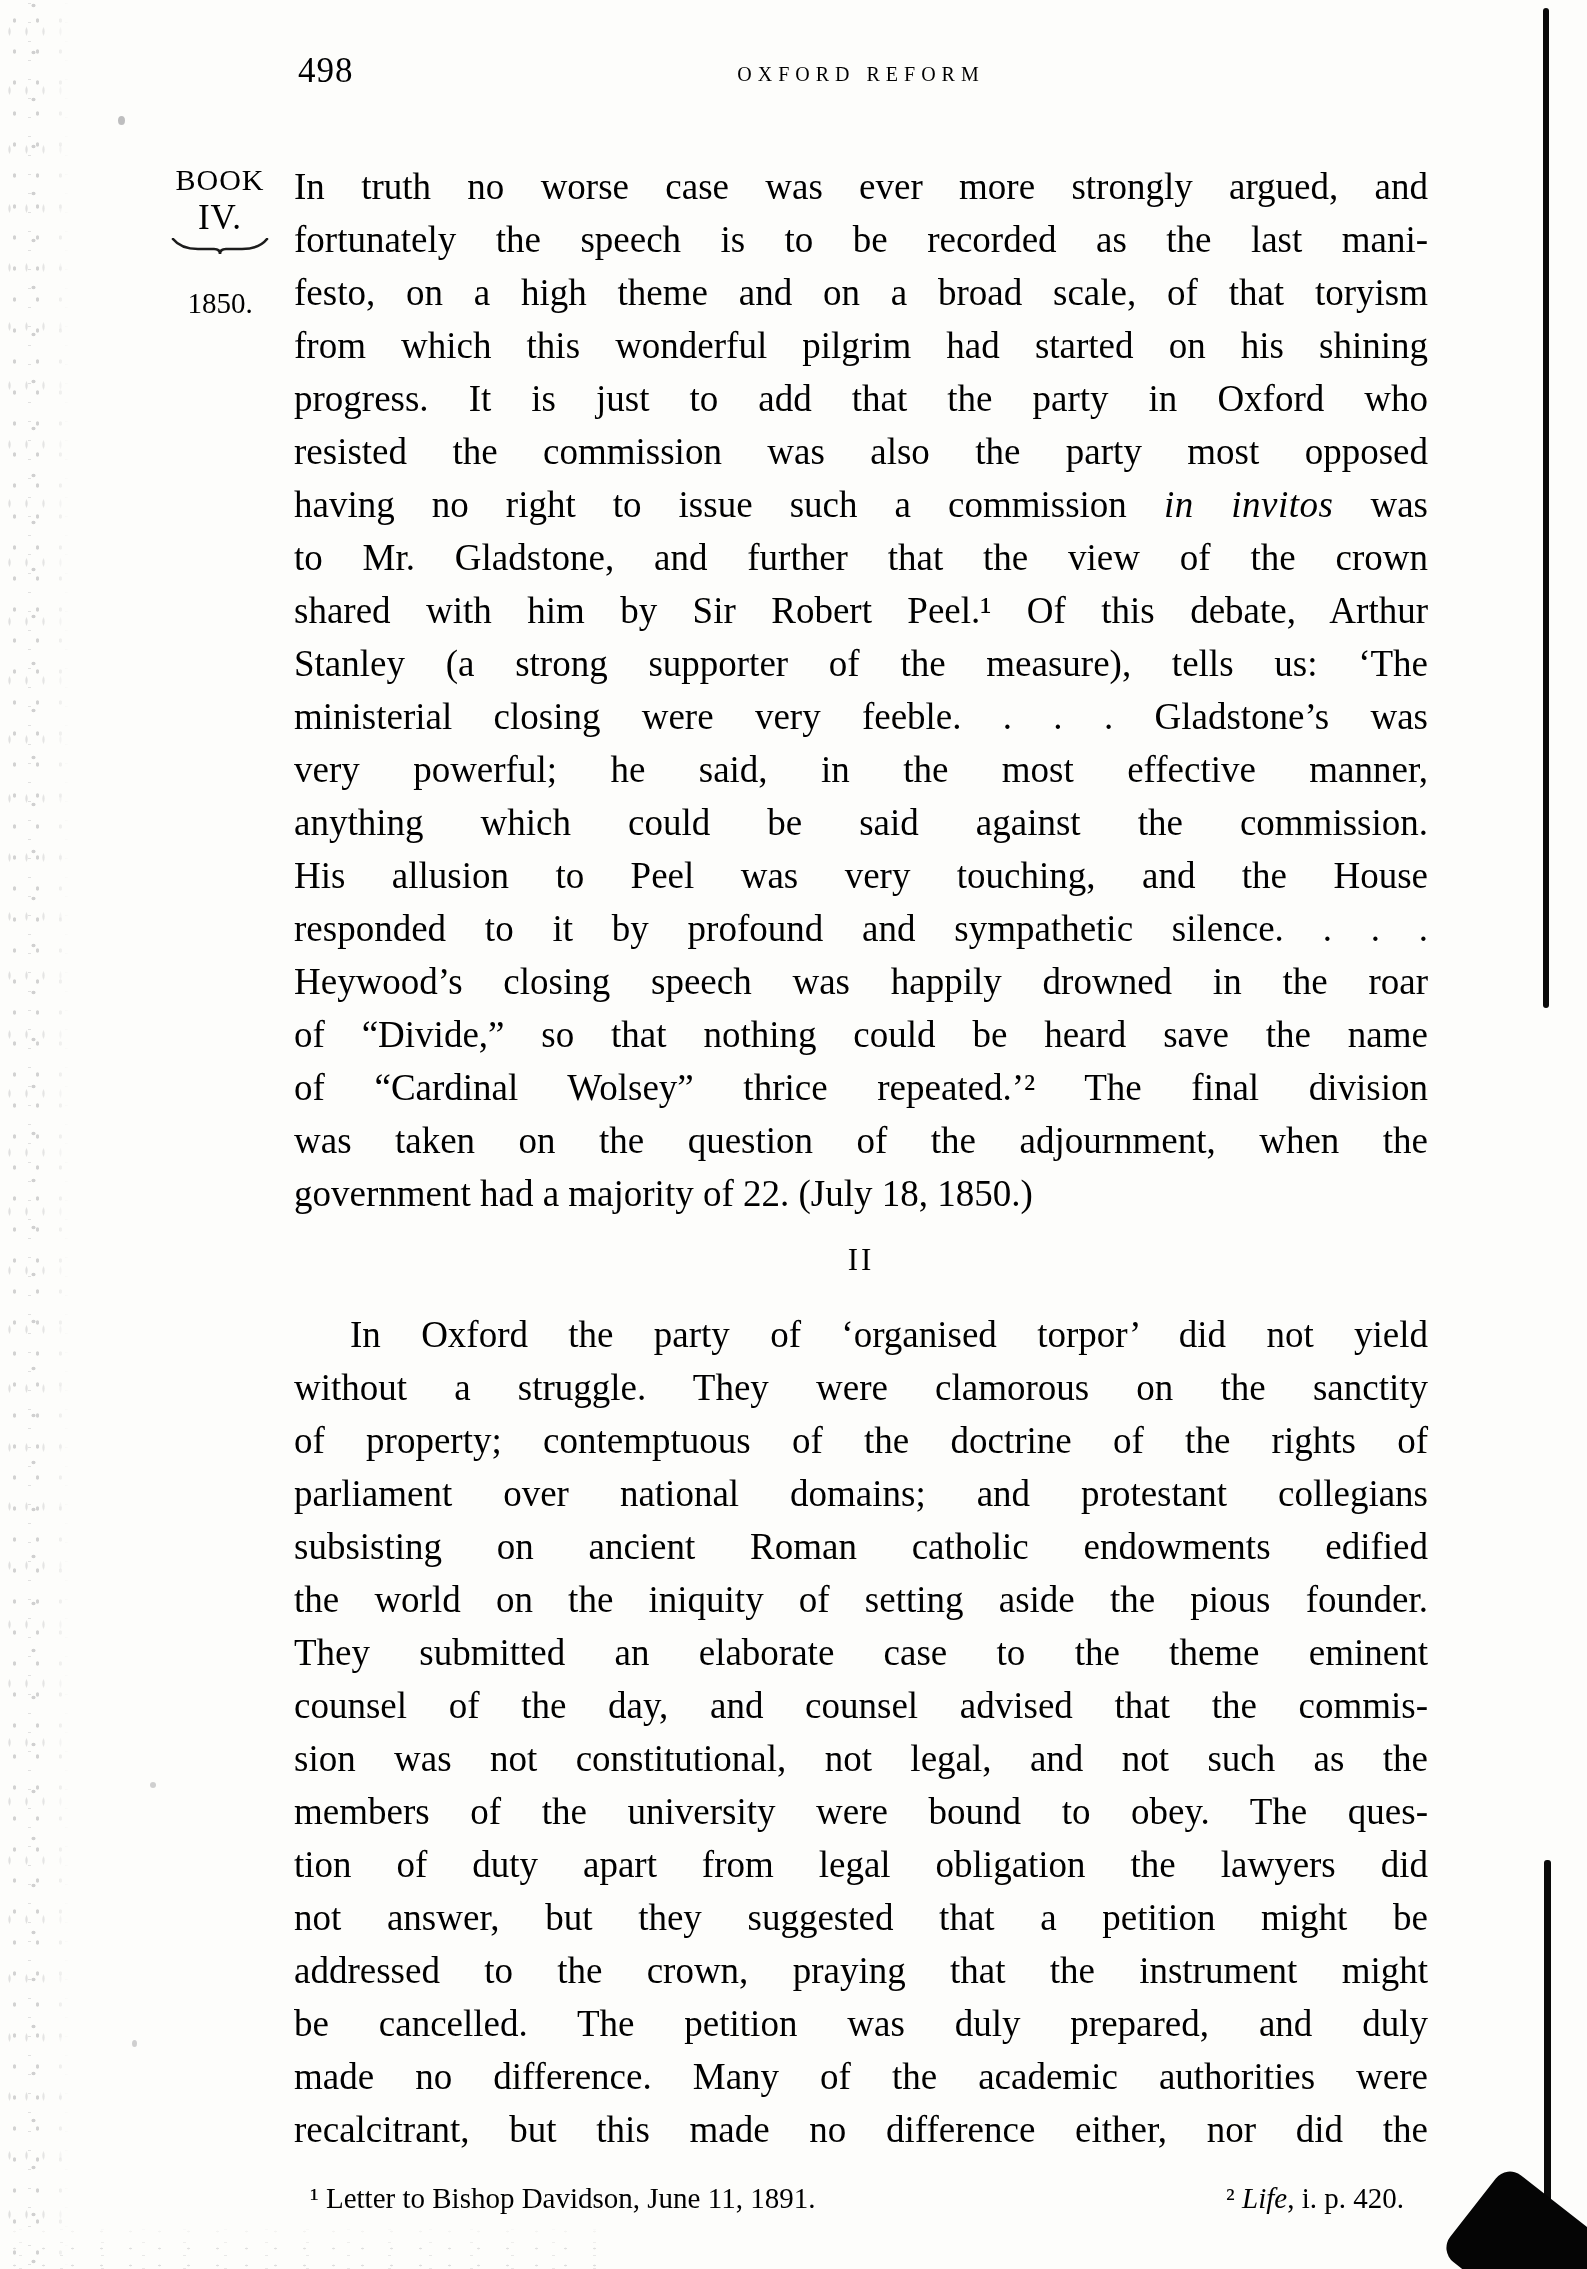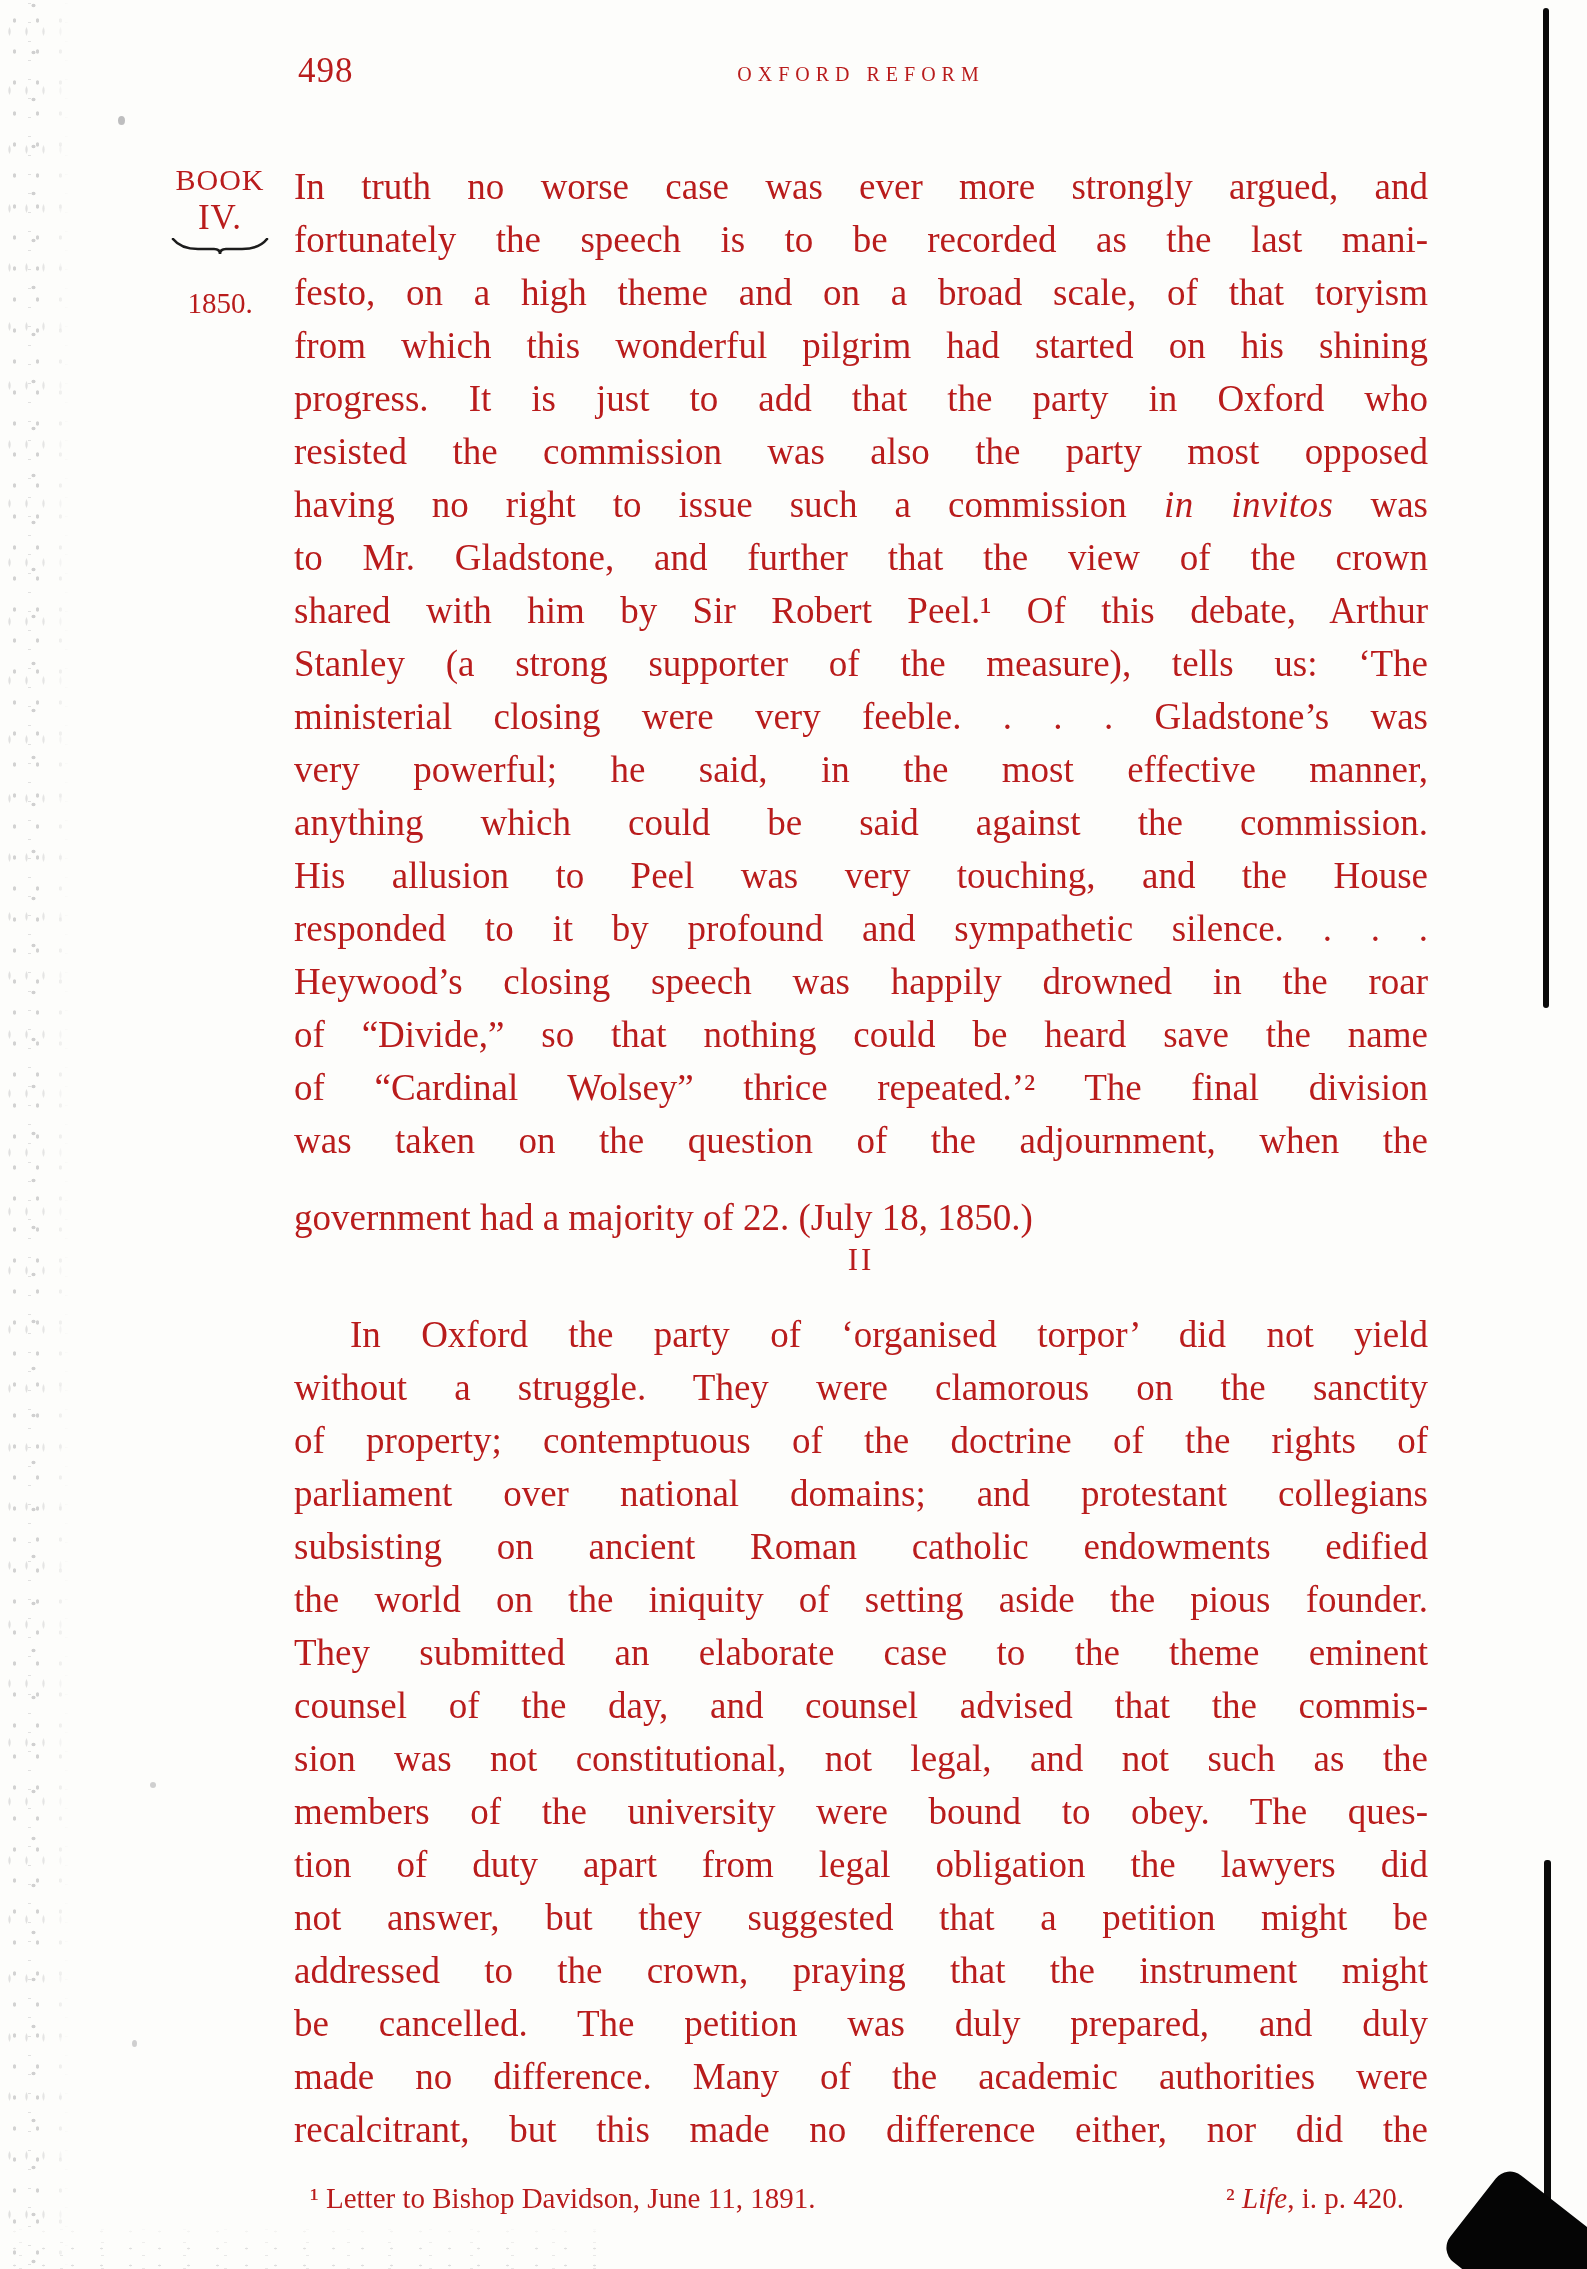--- a/index.html
+++ b/index.html
@@ -3,21 +3,21 @@
 <meta charset="utf-8">
 <title>Scanned Book Page</title>
 <style>
   html,body{margin:0;padding:0;background:#e8e8e8;}
   .page{
     position:relative;
     width:1587px;height:2269px;
     background:#fdfdfb;
     overflow:hidden;
     font-family:"Liberation Serif","DejaVu Serif",serif;
-    color:#b91c1c;
+    color:#000000;
   }
 
   
   .noise-left{
     position:absolute;left:0;top:0;bottom:0;width:70px;
     background-image:
       radial-gradient(rgba(95,95,100,.55) 1.2px, transparent 2px),
       radial-gradient(rgba(130,130,135,.45) 1px, transparent 1.6px),
       radial-gradient(rgba(75,75,80,.5) 1.6px, transparent 2.4px),
       radial-gradient(rgba(110,110,115,.4) .8px, transparent 1.4px);
@@ -66,21 +66,21 @@
 
   
   .para{position:absolute;left:294px;width:1134px;font-size:37px;line-height:53px;}
   .para1{top:160px;}
   .para2{top:1308px;}
   .bodyline{
     height:53px;white-space:nowrap;
     text-align:justify;text-align-last:justify;
     -moz-text-align-last:justify;
   }
-  .bodyline.last-line{text-align-last:left;margin-top:24px;-moz-text-align-last:left;}
+  .bodyline.last-line{text-align-last:left;-moz-text-align-last:left;}
   .indent-first .bodyline:first-child{text-indent:56px;}
   .bodyline i{letter-spacing:.5px;}
 
   .section-heading{
     position:absolute;left:294px;top:1240px;width:1134px;
     text-align:center;font-size:31px;line-height:40px;letter-spacing:3px;
   }
 
   
   .footnotes{

